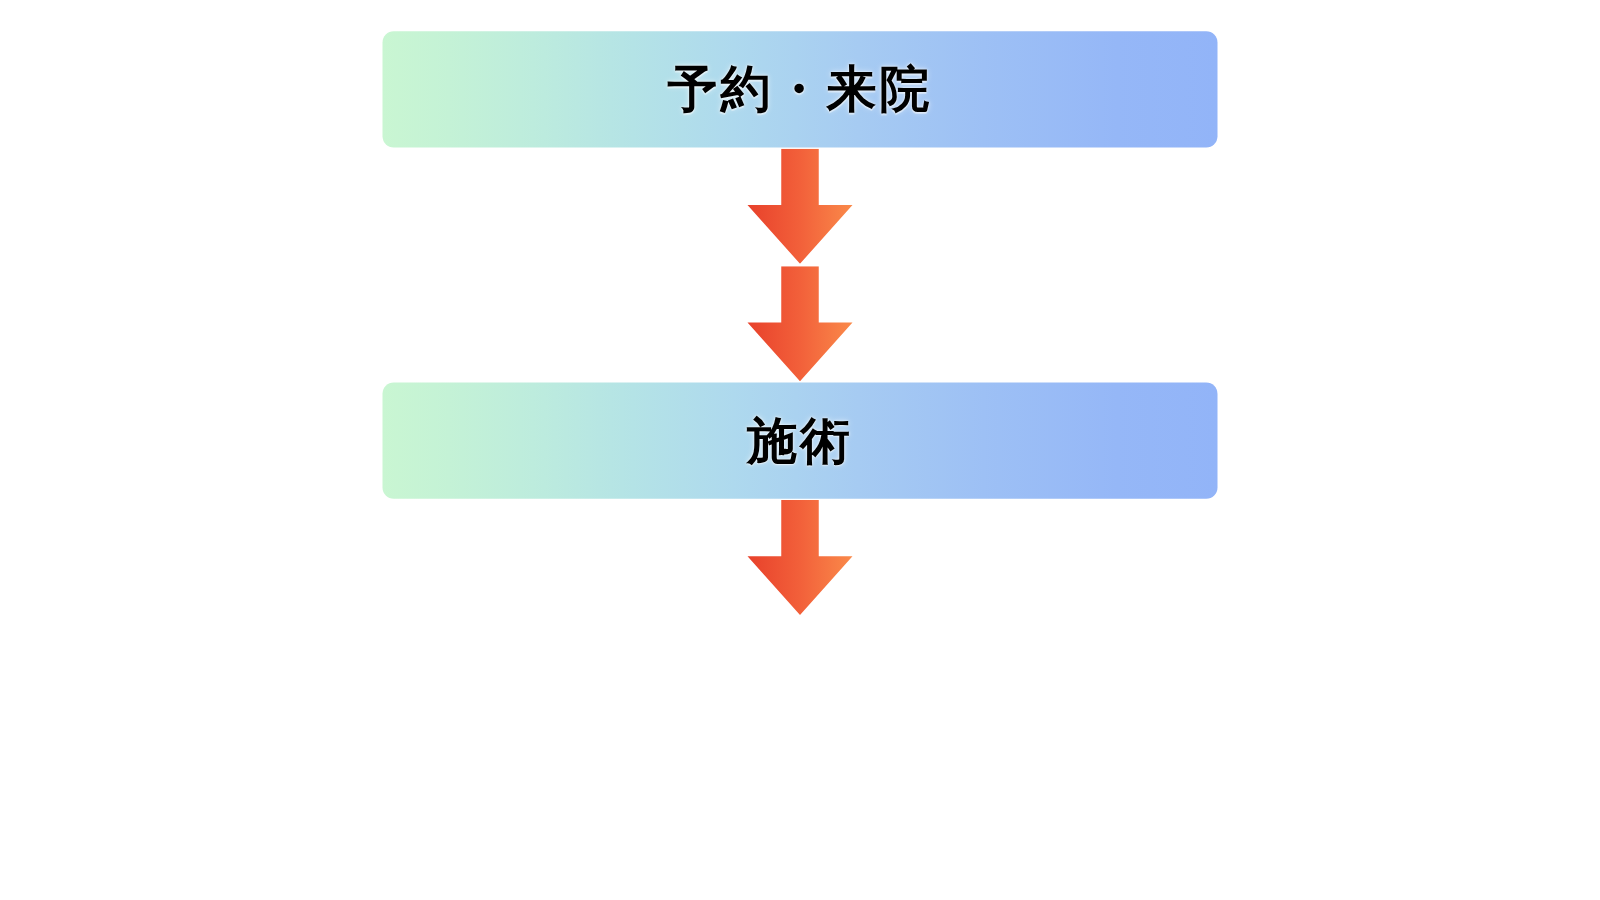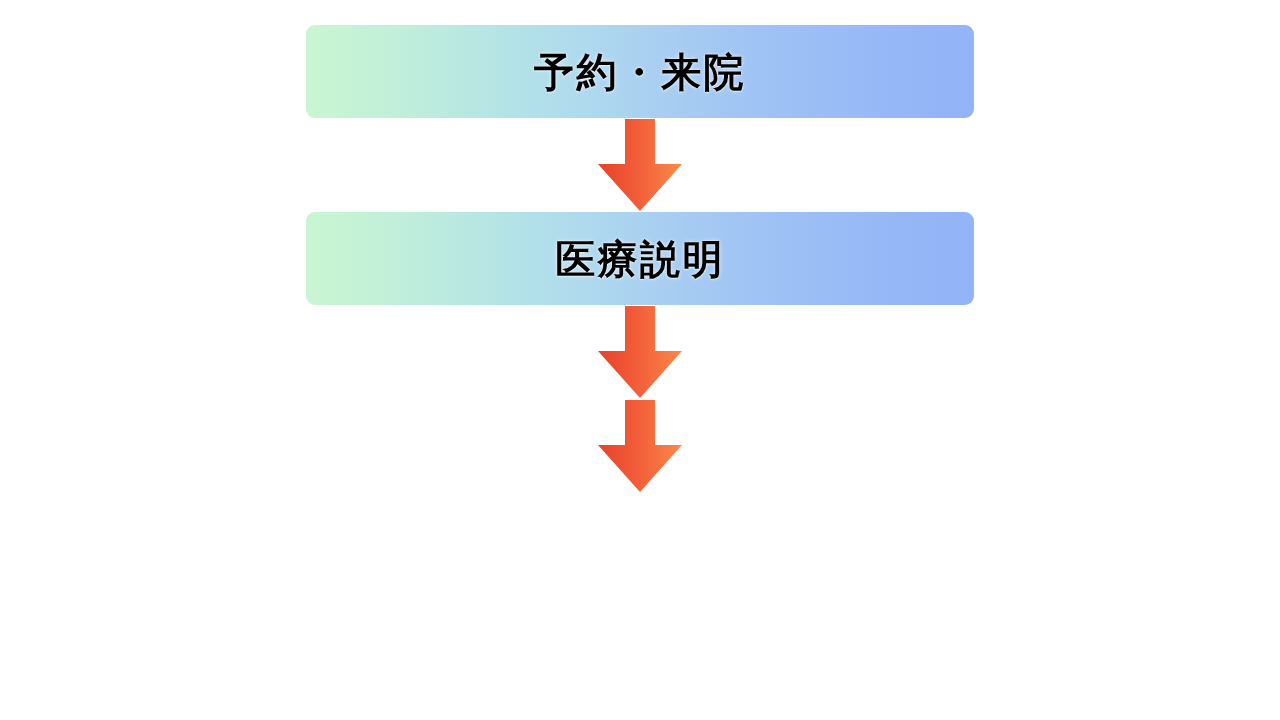--- a/index.html
+++ b/index.html
@@ -104,37 +104,37 @@
           <linearGradient id="arrowGrad1" x1="0" y1="0" x2="1" y2="0">
             <stop offset="0%" stop-color="#e8412b"></stop>
             <stop offset="50%" stop-color="#f2603a"></stop>
             <stop offset="100%" stop-color="#fa8a4a"></stop>
           </linearGradient>
         </defs>
         <polygon points="31,0 61,0 61,45 88,45 46,92 4,45 31,45" fill="url(#arrowGrad1)"></polygon>
       </svg>
     </div>
 
-    <div class="flow-step">
-      <span class="flow-step-label">医療説明</span>
-    </div>
 
     <div class="flow-connector">
       <svg class="flow-arrow" viewBox="0 0 92 92" aria-hidden="true">
         <defs>
           <linearGradient id="arrowGrad2" x1="0" y1="0" x2="1" y2="0">
             <stop offset="0%" stop-color="#e8412b"></stop>
             <stop offset="50%" stop-color="#f2603a"></stop>
             <stop offset="100%" stop-color="#fa8a4a"></stop>
           </linearGradient>
         </defs>
         <polygon points="31,0 61,0 61,45 88,45 46,92 4,45 31,45" fill="url(#arrowGrad2)"></polygon>
       </svg>
     </div>
 
+    <div class="flow-step">
+      <span class="flow-step-label">施術</span>
+    </div>
 
     <div class="flow-connector">
       <svg class="flow-arrow" viewBox="0 0 92 92" aria-hidden="true">
         <defs>
           <linearGradient id="arrowGrad3" x1="0" y1="0" x2="1" y2="0">
             <stop offset="0%" stop-color="#e8412b"></stop>
             <stop offset="50%" stop-color="#f2603a"></stop>
             <stop offset="100%" stop-color="#fa8a4a"></stop>
           </linearGradient>
         </defs>

